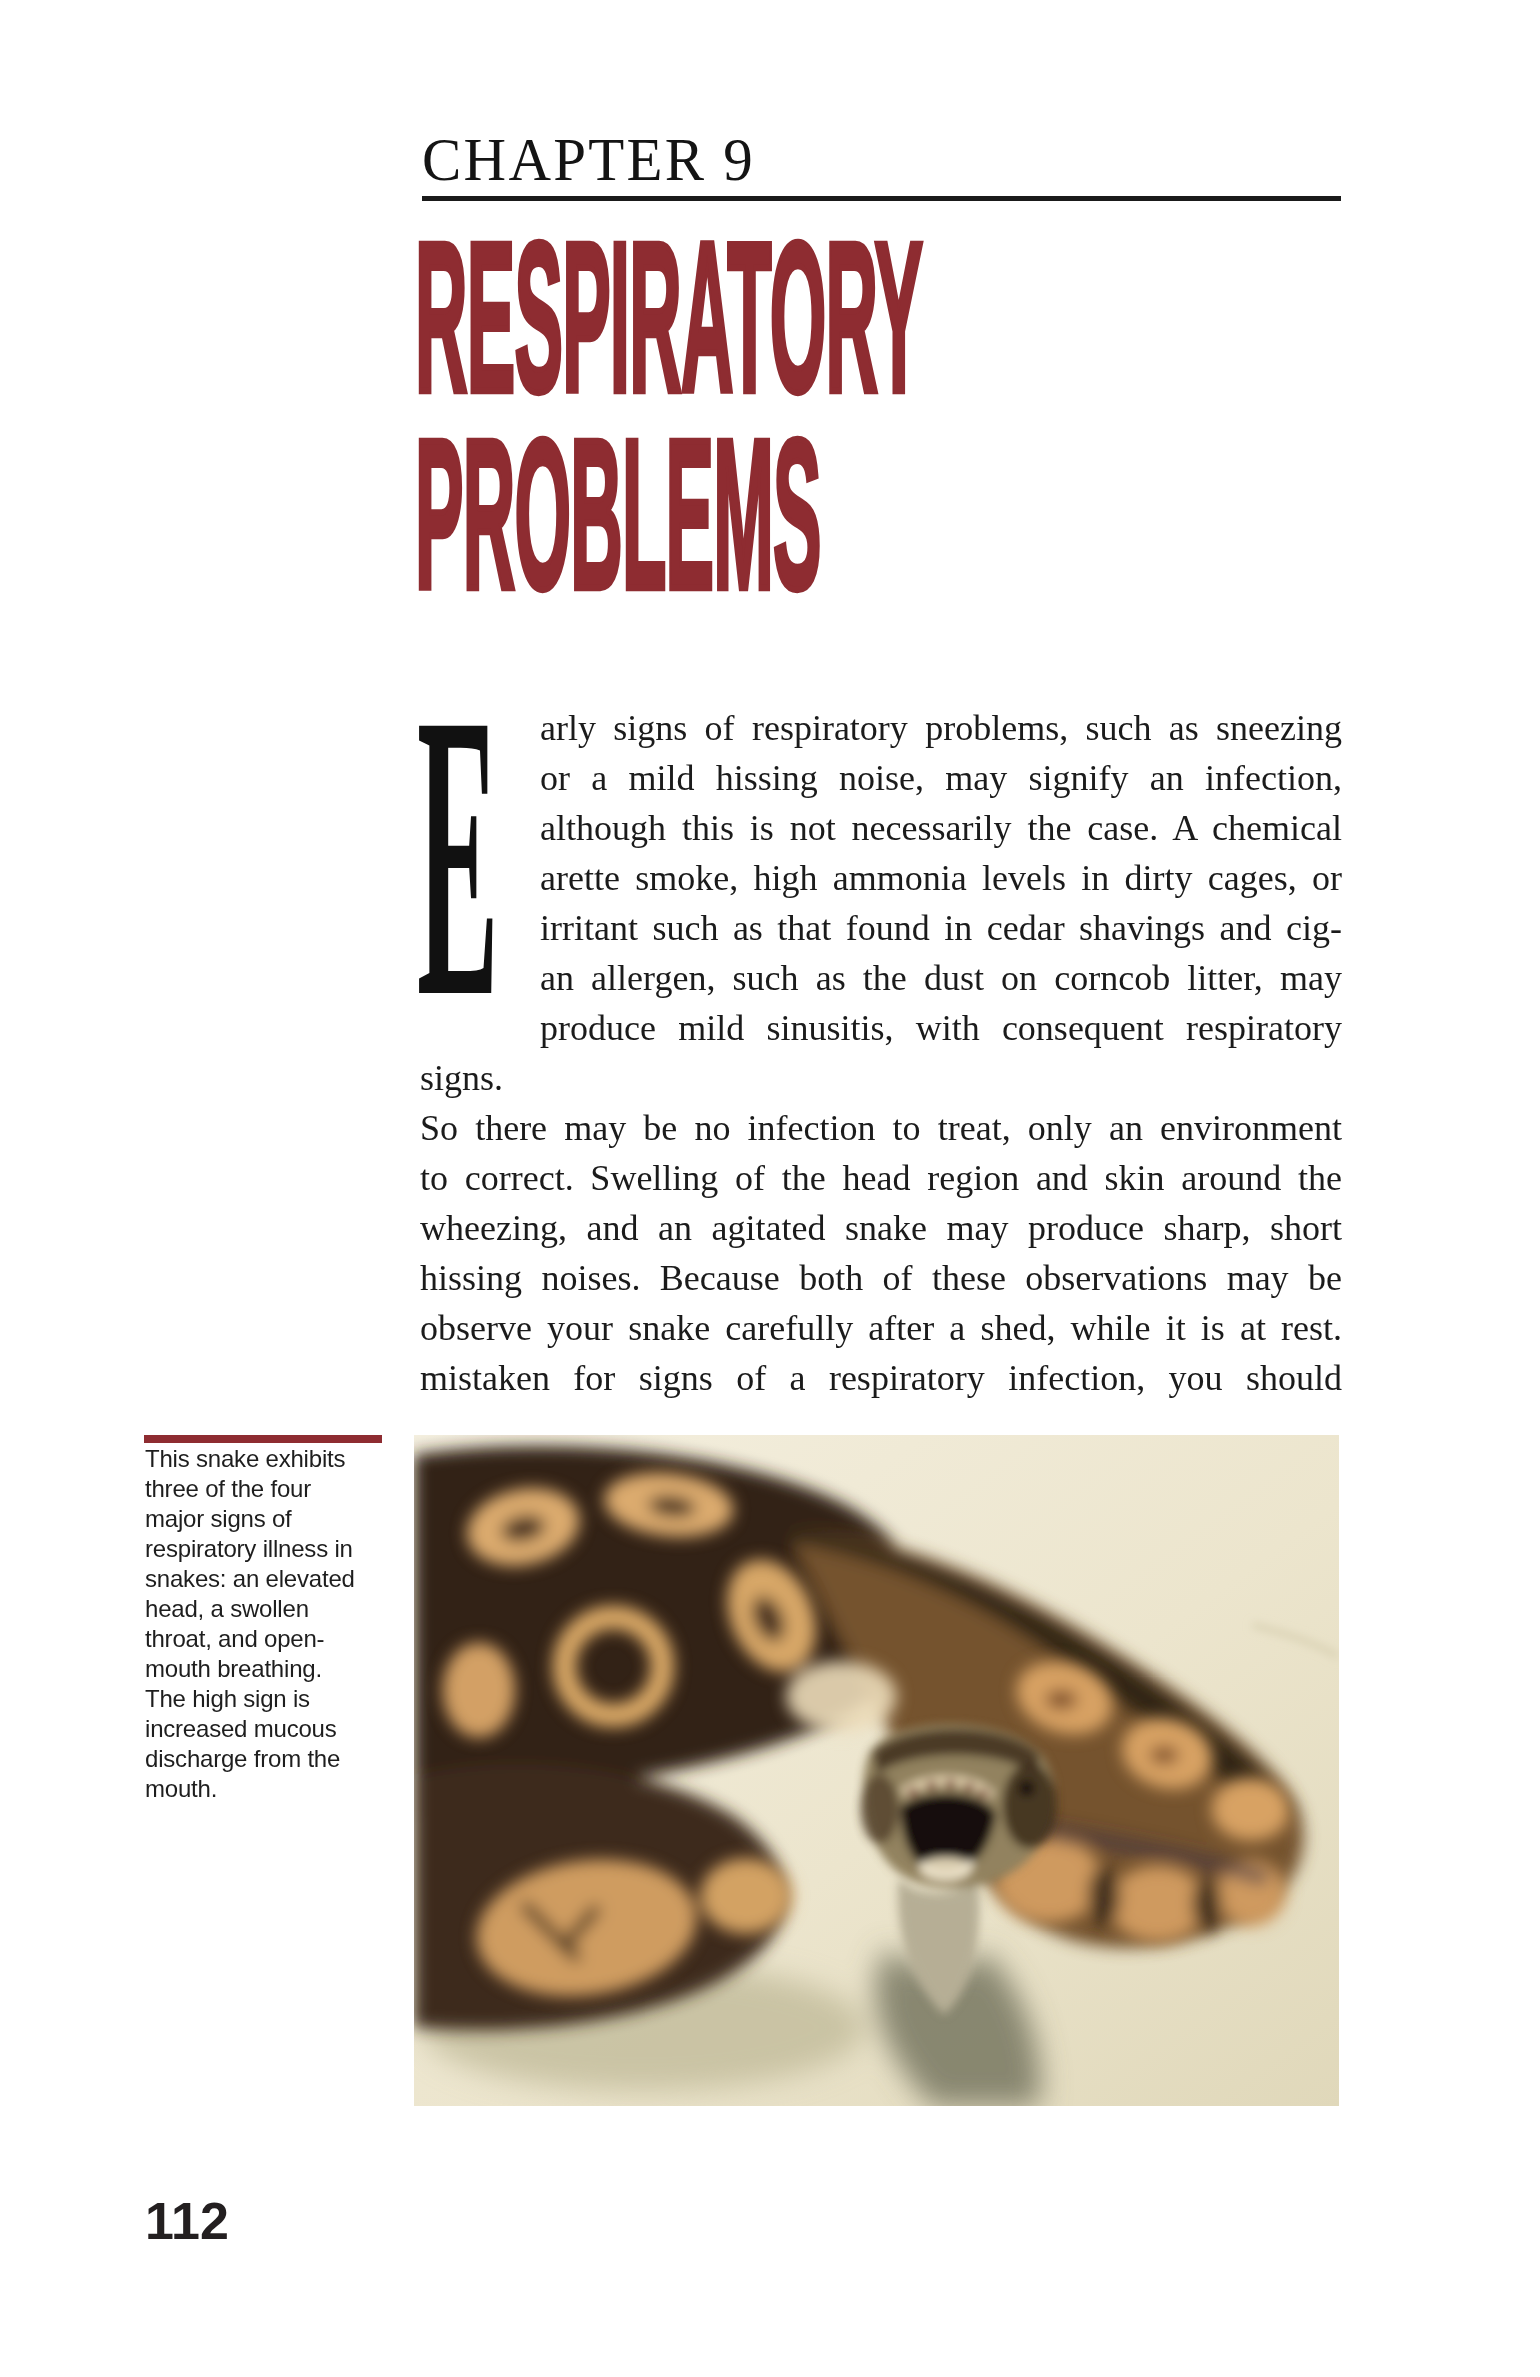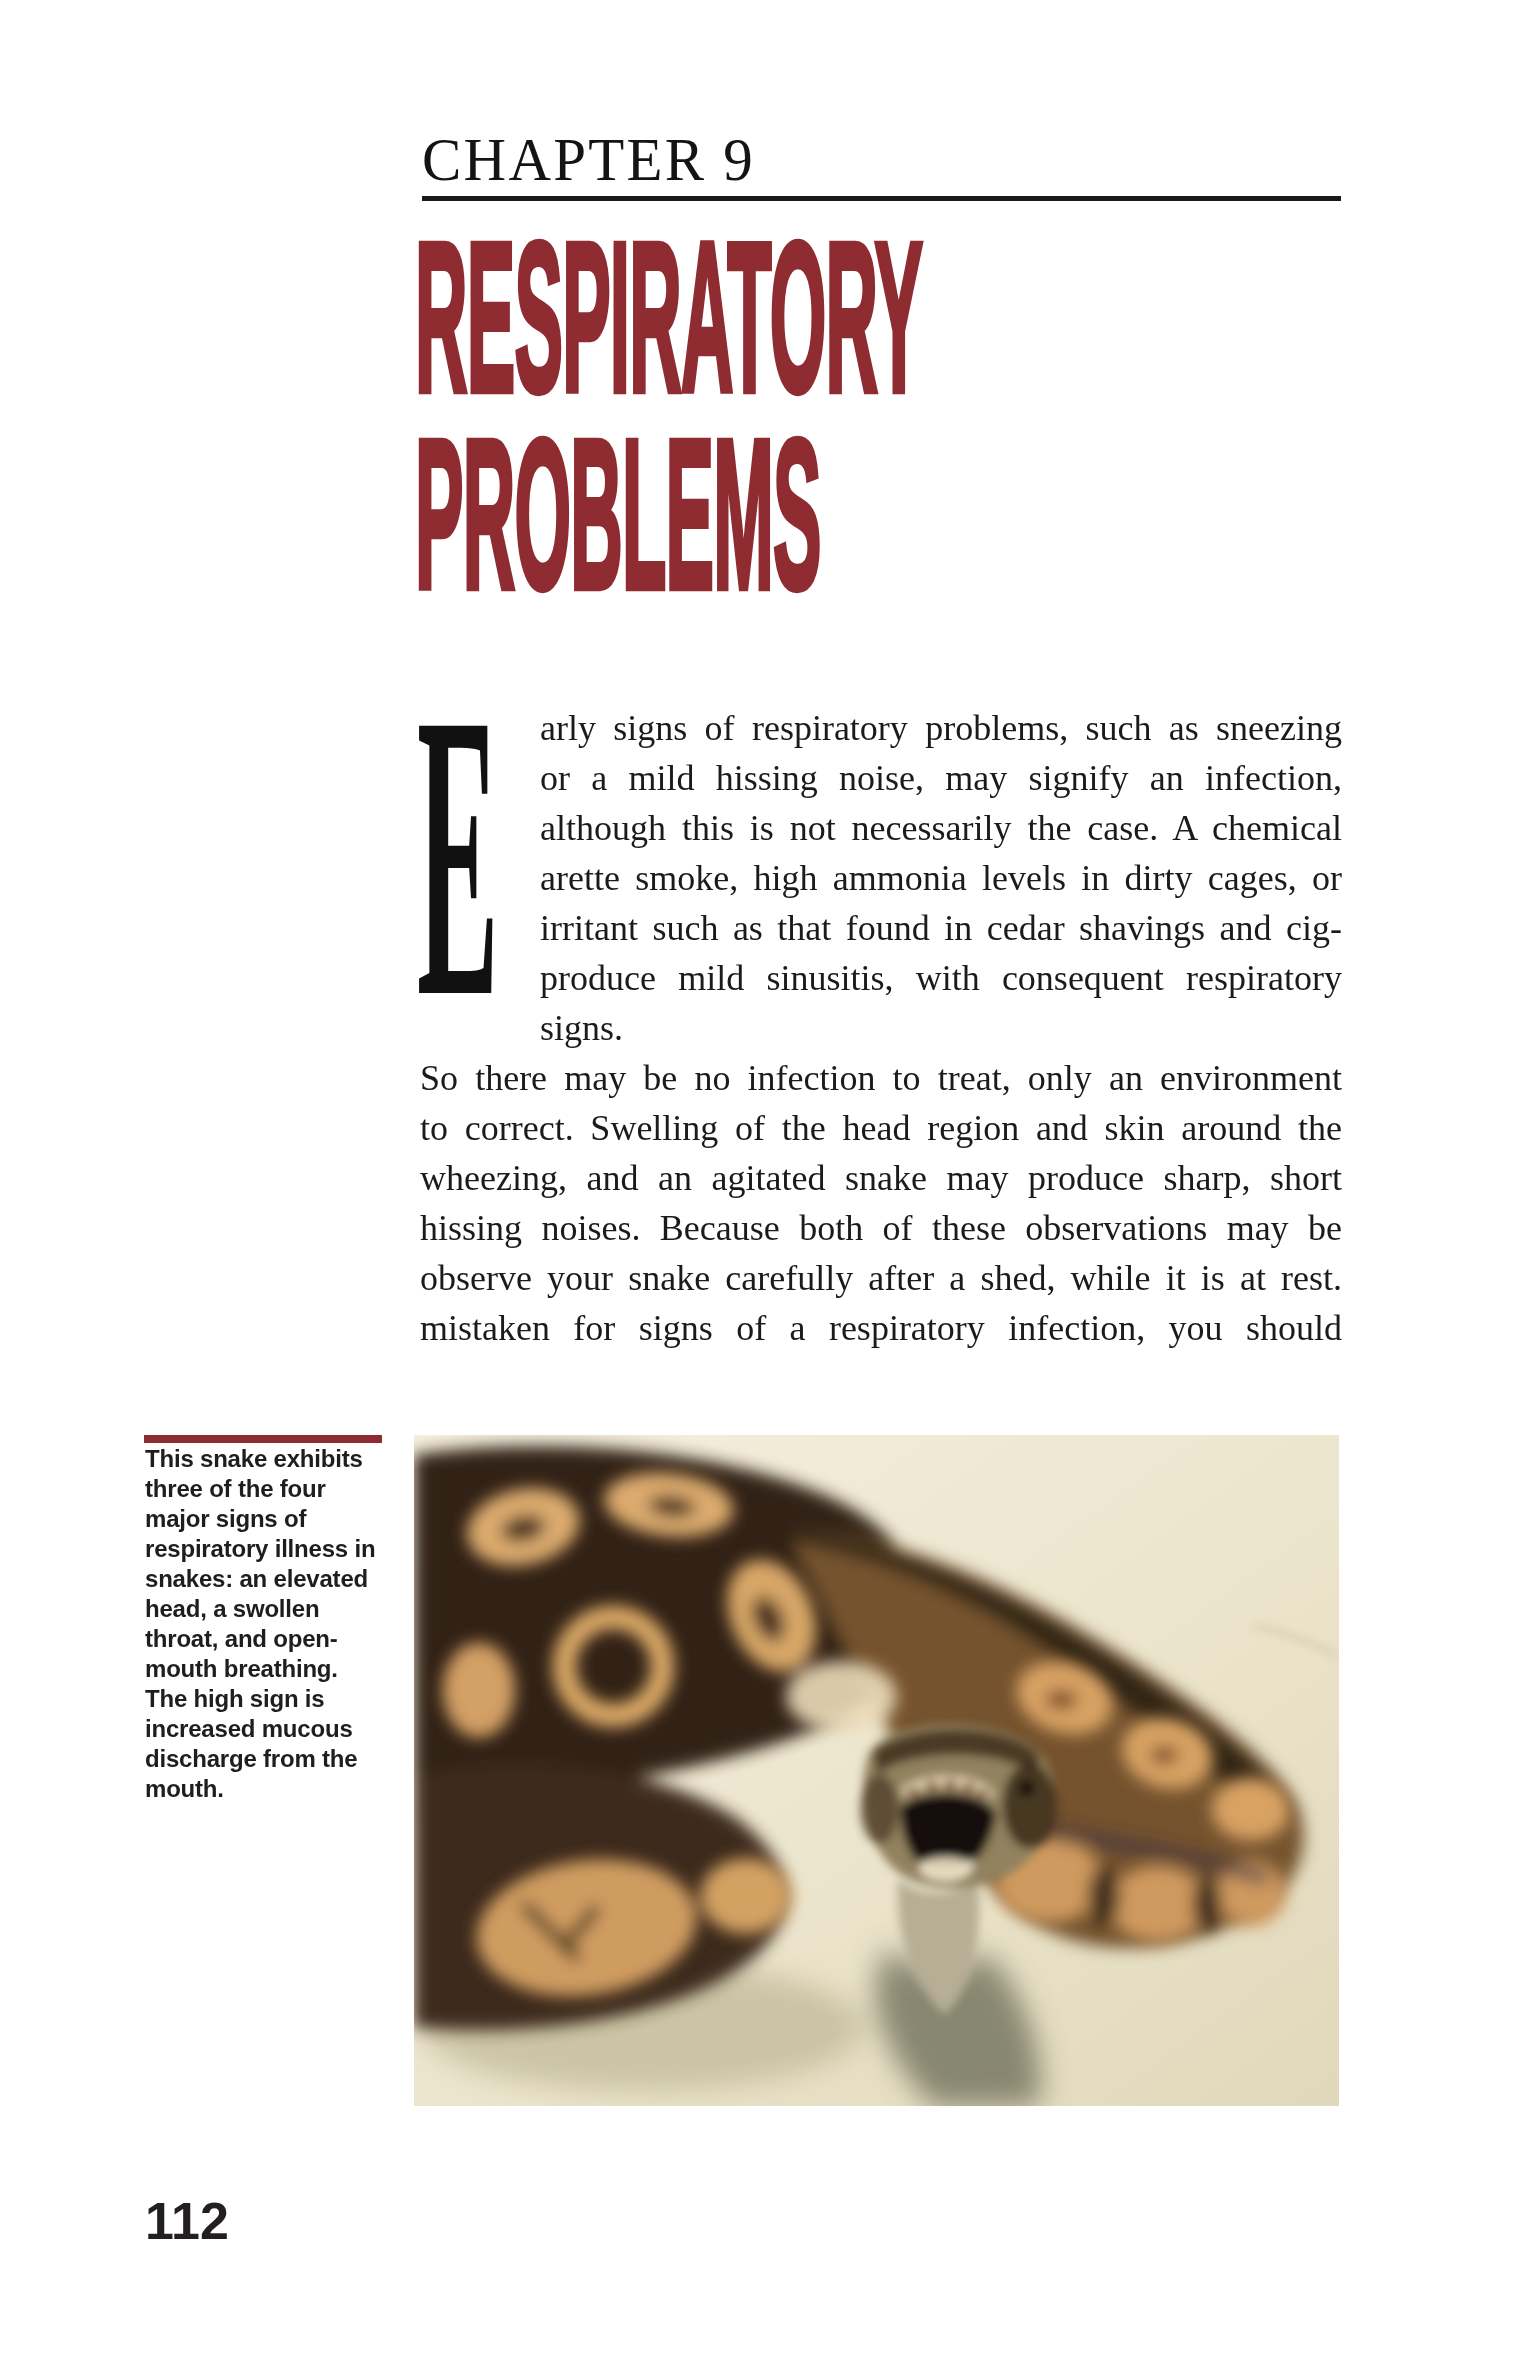--- a/index.html
+++ b/index.html
@@ -48,21 +48,20 @@
   .photo{
     position:absolute;left:414px;top:1435px;width:925px;height:671px;overflow:hidden;background:#ece5cd;
   }
   .photo svg{display:block;}
 
   
   .caption-rule{position:absolute;left:144px;top:1435px;width:238px;height:8px;background:#8e2c31;}
   .caption{
     position:absolute;left:145px;top:1444px;color:#1e1e1e;
     font-family:"Liberation Sans", sans-serif;
-    font-weight:bold;
   }
   .cap-line{font-size:24px;line-height:30px;letter-spacing:-0.2px;white-space:nowrap;}
 
   
   .page-number{
     position:absolute;left:145px;top:2191px;
     font-family:"Liberation Sans", sans-serif;font-weight:700;font-size:52px;color:#231f20;
   }
 </style>
 </head>
@@ -81,20 +80,21 @@
   <div class="article">
     <div class="dropcap">
       <span>E</span>
     </div>
     <div>
         <div class="bline">arly signs of respiratory problems, such as sneezing</div>
         <div class="bline">or a mild hissing noise, may signify an infection,</div>
         <div class="bline">although this is not necessarily the case. A chemical</div>
         <div class="bline">arette smoke, high ammonia levels in dirty cages, or</div>
         <div class="bline">irritant such as that found in cedar shavings and cig-</div>
+        <div class="bline">an allergen, such as the dust on corncob litter, may</div>
       </div>
     <div>
         <div class="bline">produce mild sinusitis, with consequent respiratory signs.</div>
         <div class="bline">So there may be no infection to treat, only an environment</div>
         <div class="bline">to correct. Swelling of the head region and skin around the</div>
         <div class="bline">wheezing, and an agitated snake may produce sharp, short</div>
         <div class="bline">hissing noises. Because both of these observations may be</div>
         <div class="bline">observe your snake carefully after a shed, while it is at rest.</div>
         <div class="bline">mistaken for signs of a respiratory infection, you should</div>
       </div>

